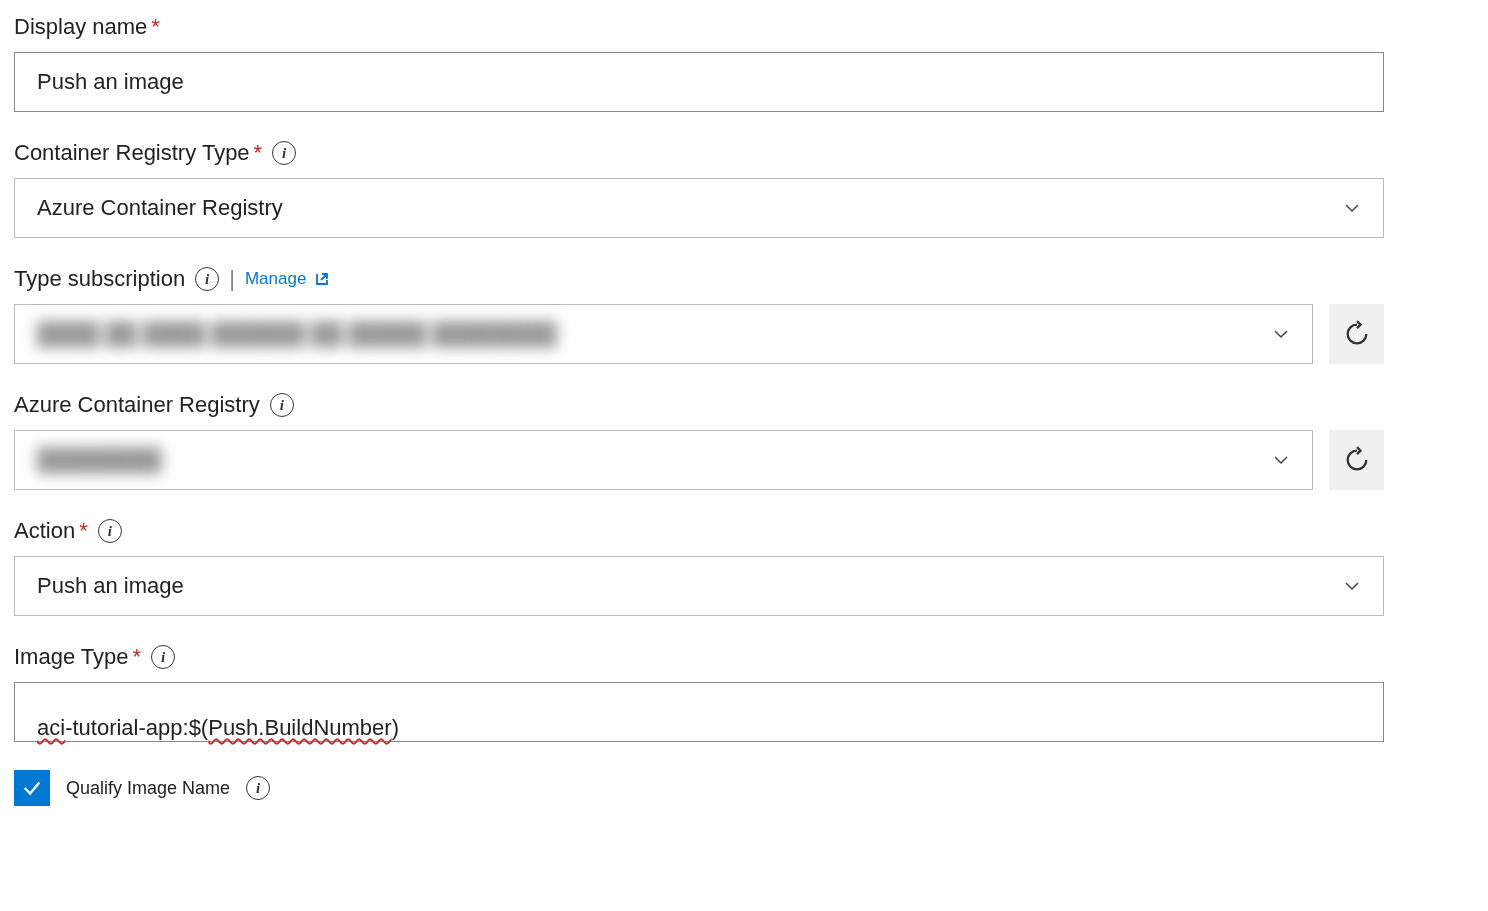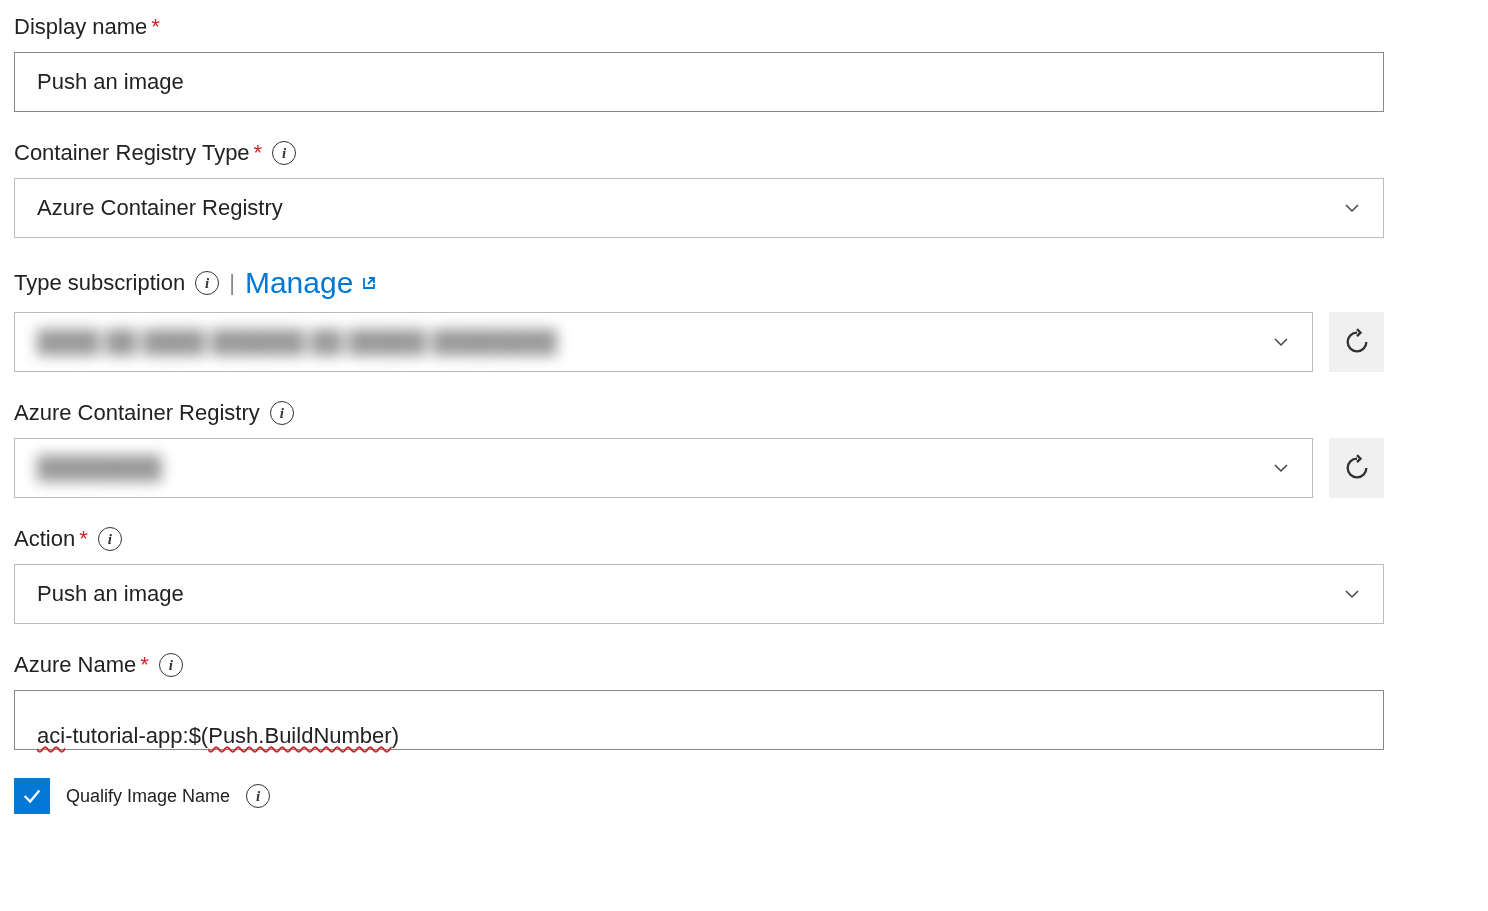--- a/index.html
+++ b/index.html
@@ -46,21 +46,21 @@
       color: #333;
       cursor: default;
       user-select: none;
     }
     .separator {
       color: #888;
       font-size: 22px;
     }
     .manage-link {
       color: #0078d4;
-      font-size: 30px;
+      font-size: 17px;
       text-decoration: none;
       display: inline-flex;
       align-items: center;
       gap: 8px;
       cursor: pointer;
     }
     .ext-link-icon {
       width: 16px;
       height: 16px;
       display: inline-block;
@@ -250,21 +250,21 @@
     <span>Push an image</span>
     <svg class="chevron-down" viewBox="0 0 24 24">
         <path d="M4 8 L12 16 L20 8" stroke="#444" stroke-width="2" fill="none"></path>
       </svg>
   </div>
 </div>
 
 <div class="field-group">
   <div class="field-label-row">
     <span class="field-label">
-      <span>Azure Name</span><span class="required-asterisk">*</span>
+      <span>Image Type</span><span class="required-asterisk">*</span>
     </span>
     <span class="info-icon">i</span>
   </div>
   <div class="text-input" style="display:flex;align-items:center;cursor:text;">
     <span class="image-name-text">
         <span class="spell-underline">aci</span>
         <span>-tutorial-app:$(</span>
         <span class="spell-underline">Push.BuildNumber</span>
         <span>)</span>
       </span>

